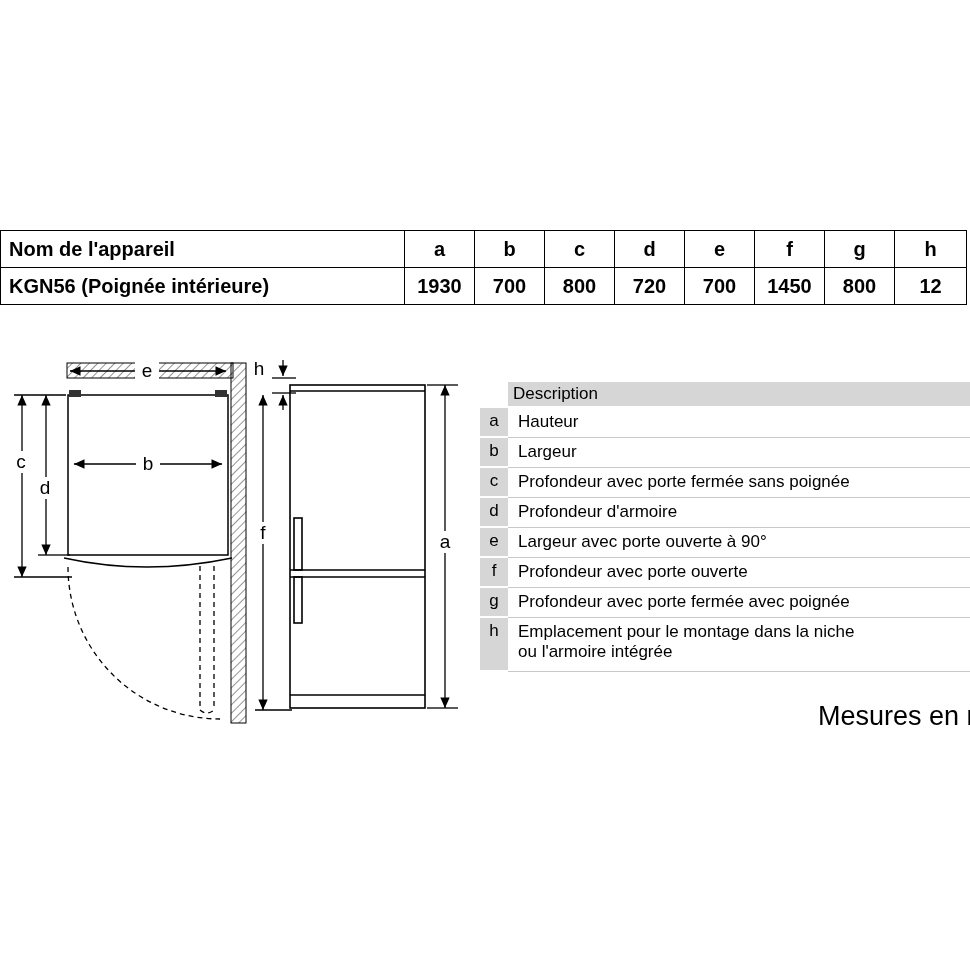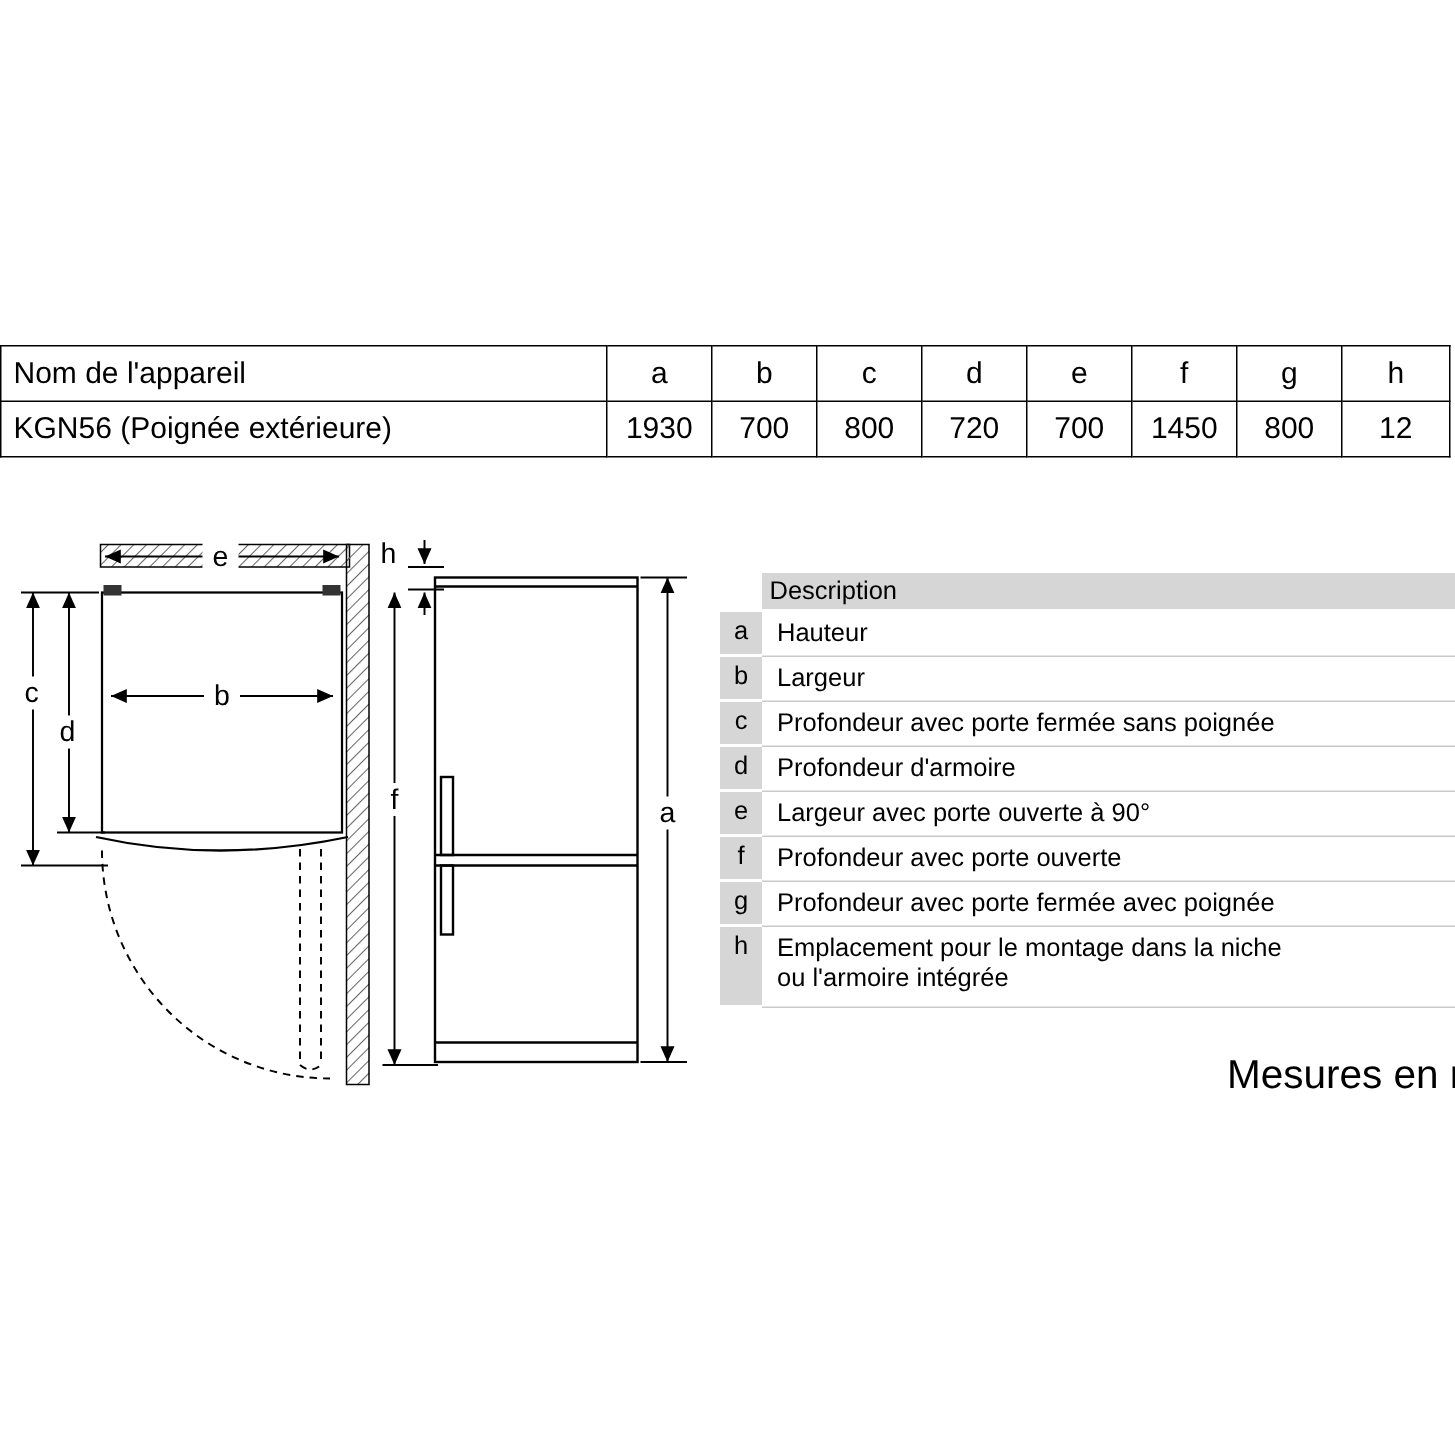--- a/index.html
+++ b/index.html
@@ -16,21 +16,21 @@
     position:absolute; left:0; top:230px;
     width:966px;
     border-collapse:collapse;
     table-layout:fixed;
     font-size:20px;
   }
   #dims-table th, #dims-table td {
     border:1.5px solid #000;
     height:37px;
     text-align:center;
-    font-weight:normal;
+    font-weight:bold;
     padding:0;
     overflow:hidden;
     white-space:nowrap;
   }
   #dims-table .lbl { text-align:left; padding-left:8px; }
   
   #diagram-svg { position:absolute; left:0; top:350px; }
   #diagram-svg text {
     font-family:"Liberation Sans", sans-serif;
     font-size:19px; fill:#000;
@@ -93,21 +93,21 @@
     <th>a</th>
     <th>b</th>
     <th>c</th>
     <th>d</th>
     <th>e</th>
     <th>f</th>
     <th>g</th>
     <th>h</th>
   </tr>
   <tr>
-    <td class="lbl">KGN56 (Poignée extérieure)</td>
+    <td class="lbl">KGN56 (Poignée intérieure)</td>
     <td>1930</td>
     <td>700</td>
     <td>800</td>
     <td>720</td>
     <td>700</td>
     <td>1450</td>
     <td>800</td>
     <td>12</td>
   </tr>
 </tbody>

